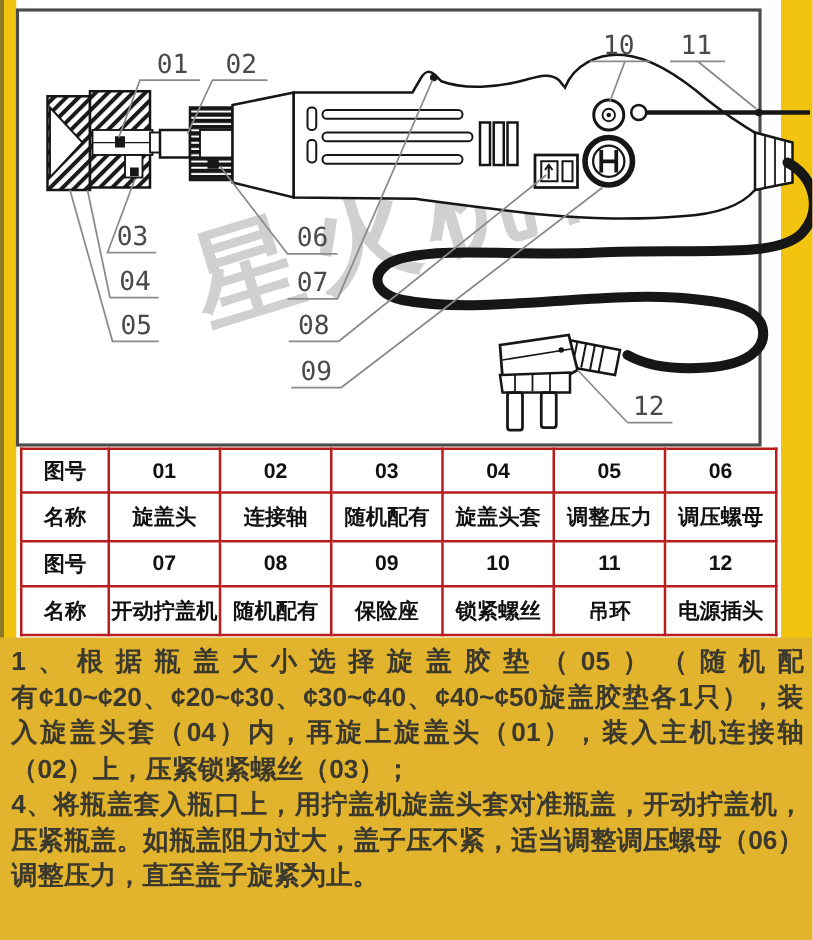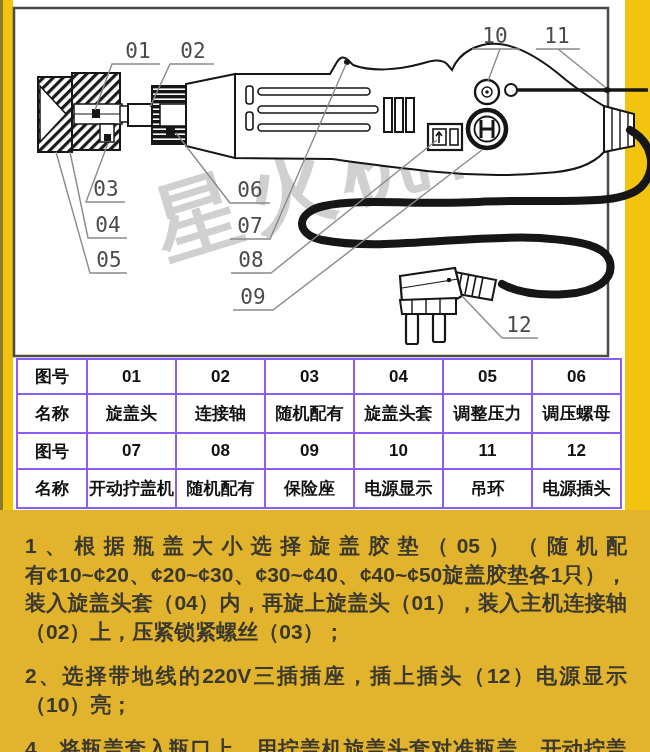--- a/index.html
+++ b/index.html
@@ -7,28 +7,28 @@
   .page{position:relative;width:650px;height:752px;background:#E2B32C;overflow:hidden;}
   .white-panel{position:absolute;left:12px;top:0;width:613px;height:510px;background:#ffffff;}
   .edge-strip{position:absolute;top:0;height:510px;}
   .edge-strip.left{left:0;width:13px;background:linear-gradient(90deg,#8a7b2a 0 3px,#F2C30F 3px);}
   .edge-strip.right{left:625px;width:25px;background:#F2C30F;}
   svg.diagram{position:absolute;left:0;top:0;pointer-events:none;}
   .callout{font-family:"DejaVu Sans Mono",monospace;font-size:21px;fill:#4a4a4a;}
   .watermark{font-family:"DejaVu Serif",serif;font-weight:bold;fill:#a3a3a3;opacity:.5;}
   .parts-table{position:absolute;left:16px;top:358px;width:604px;border-collapse:collapse;table-layout:fixed;
                font-size:17px;font-weight:bold;color:#111;text-align:center;}
-  .parts-table td{border:2px solid #8b5cf6;padding:0;overflow:hidden;white-space:nowrap;}
+  .parts-table td{border:2px solid #b91c1c;padding:0;overflow:hidden;white-space:nowrap;}
   .parts-table tr:nth-child(1) td{height:33px;}
   .parts-table tr:nth-child(2) td{height:37px;}
   .parts-table tr:nth-child(3) td{height:34px;}
   .parts-table tr:nth-child(4) td{height:37px;}
   .instructions{position:absolute;left:9px;top:516px;width:634px;font-size:21px;font-weight:bold;
                 color:#3b392e;line-height:28.5px;text-align:justify;}
-  .instructions p{margin:16px;}
+  .instructions p{margin:0;}
 </style>
 </head>
 <body>
 
 <div class="page">
 
   <div class="white-panel"></div>
   <div class="edge-strip left"></div>
   <div class="edge-strip right"></div>
 
@@ -202,26 +202,25 @@
       <td>09</td>
       <td>10</td>
       <td>11</td>
       <td>12</td>
     </tr>
     <tr>
       <td>名称</td>
       <td>开动拧盖机</td>
       <td>随机配有</td>
       <td>保险座</td>
-      <td>电源显示</td>
+      <td>锁紧螺丝</td>
       <td>吊环</td>
       <td>电源插头</td>
     </tr>
   </tbody>
     </table>
 
   <div class="instructions">
     <p>1、根据瓶盖大小选择旋盖胶垫（05）（随机配有¢10~¢20、¢20~¢30、¢30~¢40、¢40~¢50旋盖胶垫各1只），装入旋盖头套（04）内，再旋上旋盖头（01），装入主机连接轴（02）上，压紧锁紧螺丝（03）；</p>
-    <p>2、选择带地线的220V三插插座，插上插头（12）电源显示（10）亮；</p>
     <p>4、将瓶盖套入瓶口上，用拧盖机旋盖头套对准瓶盖，开动拧盖机，压紧瓶盖。如瓶盖阻力过大，盖子压不紧，适当调整调压螺母（06）调整压力，直至盖子旋紧为止。</p>
   </div>
 
 </div>
 
 </body></html>

